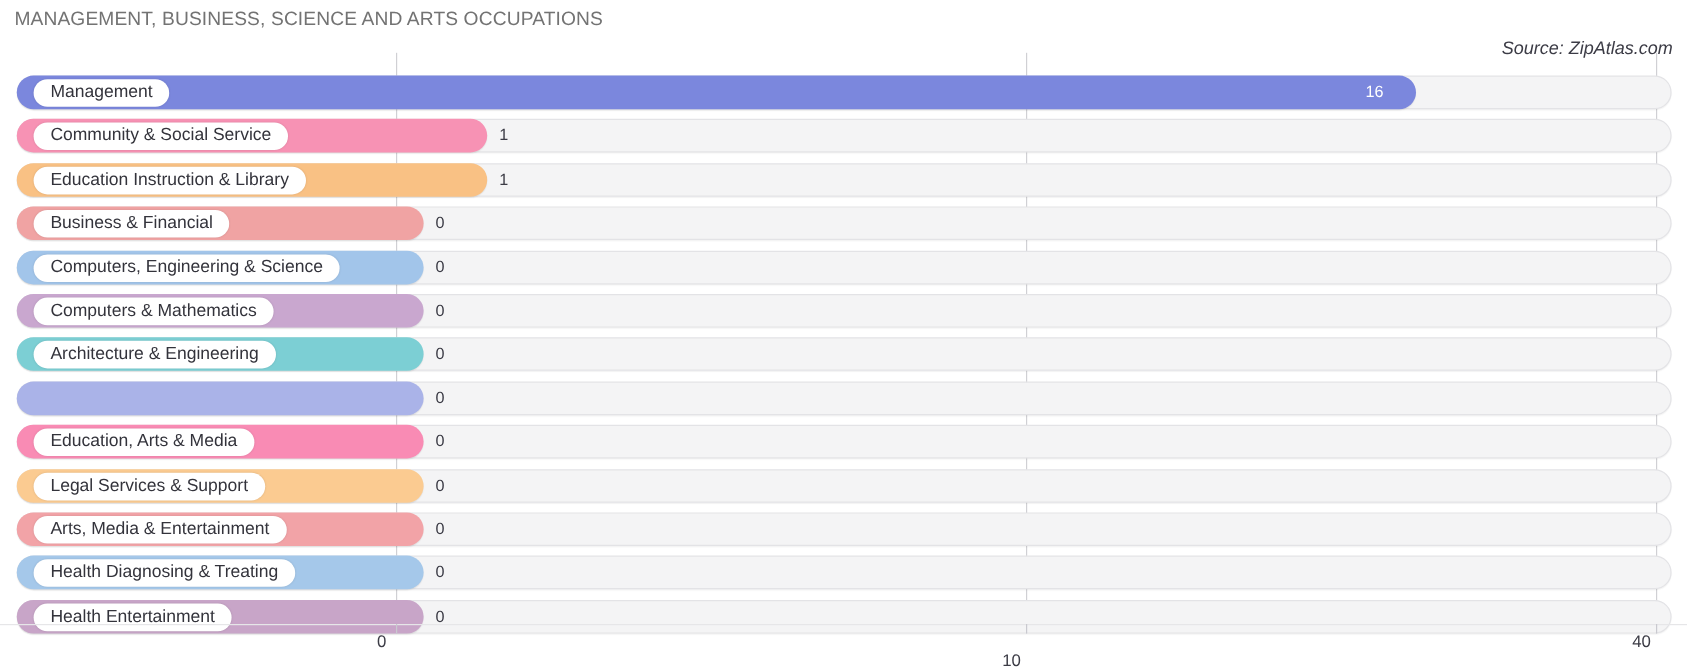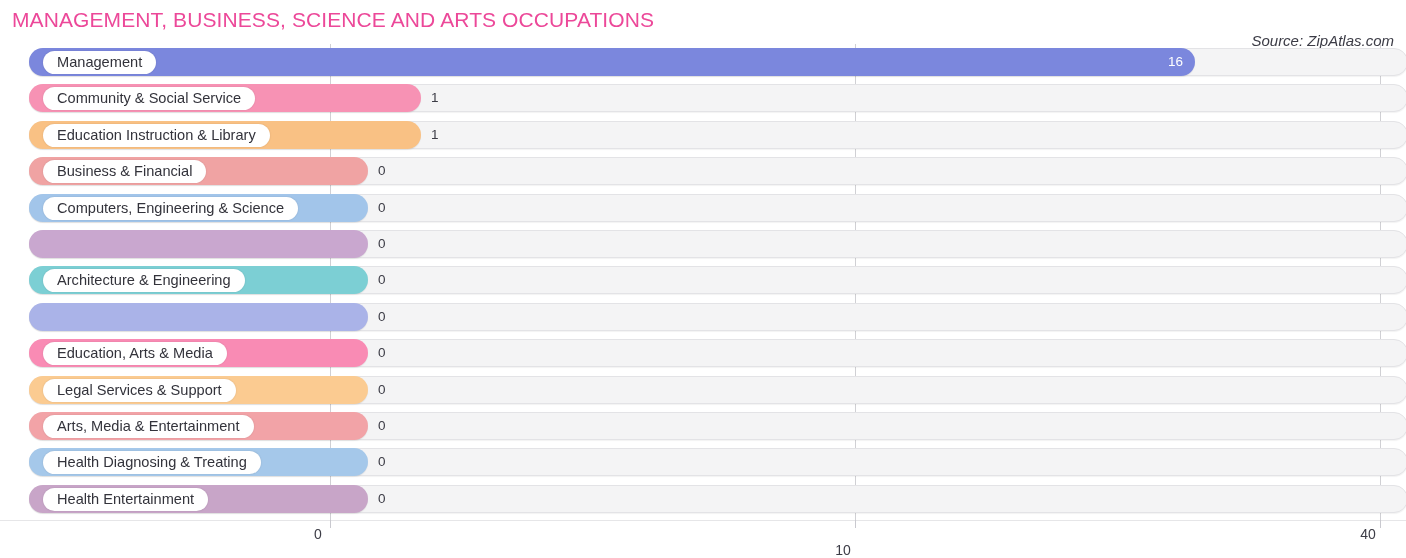--- a/index.html
+++ b/index.html
@@ -25,22 +25,22 @@
     position: absolute;
     top: 0;
     left: 0;
     width: 1406px;
     height: 44px;
   }
   .chart-title {
     position: absolute;
     left: 12px;
     top: 8px;
-    font-size: 21px;
-    color: #ec4899;
+    font-size: 16px;
+    color: #737373;
     letter-spacing: 0.1px;
     white-space: nowrap;
   }
   .chart-source {
     position: absolute;
     right: 12px;
     top: 11px;
     font-size: 15px;
     font-style: italic;
     color: #3c3c46;
@@ -66,23 +66,22 @@
     position: absolute;
     top: 0;
     bottom: 0;
     width: 1px;
     background: #d0d0d4;
   }
 
   .rows {
     position: absolute;
     left: 0;
-    top: 0;
+    top: 15px;
     width: 1194px;
-    padding-left: 15px;
   }
 
   .row {
     position: relative;
     height: 36.4px;
   }
 
   
   .track {
     position: absolute;
@@ -132,21 +131,20 @@
     color: #3c3c46;
     white-space: nowrap;
   }
   
   .value-in {
     position: absolute;
     top: 10px;
     font-size: 13.5px;
     color: #ffffff;
     white-space: nowrap;
-    text-align: right;
   }
 
   
   .axis {
     position: absolute;
     left: 0;
     top: 520px;
     width: 1406px;
     height: 38px;
   }
@@ -217,20 +215,21 @@
         </div>
         <div class="row">
           <div class="track"></div>
           <div class="bar" style="width: 339px; background: rgb(162, 197, 234);"></div>
           <div class="label-pill">Computers, Engineering &amp; Science</div>
           <div class="value-out" style="left: 363px;">0</div>
         </div>
         <div class="row">
           <div class="track"></div>
           <div class="bar" style="width: 339px; background: rgb(201, 167, 207);"></div>
+          <div class="label-pill">Computers &amp; Mathematics</div>
           <div class="value-out" style="left: 363px;">0</div>
         </div>
         <div class="row">
           <div class="track"></div>
           <div class="bar" style="width: 339px; background: rgb(124, 207, 212);"></div>
           <div class="label-pill">Architecture &amp; Engineering</div>
           <div class="value-out" style="left: 363px;">0</div>
         </div>
         <div class="row">
           <div class="track"></div>

